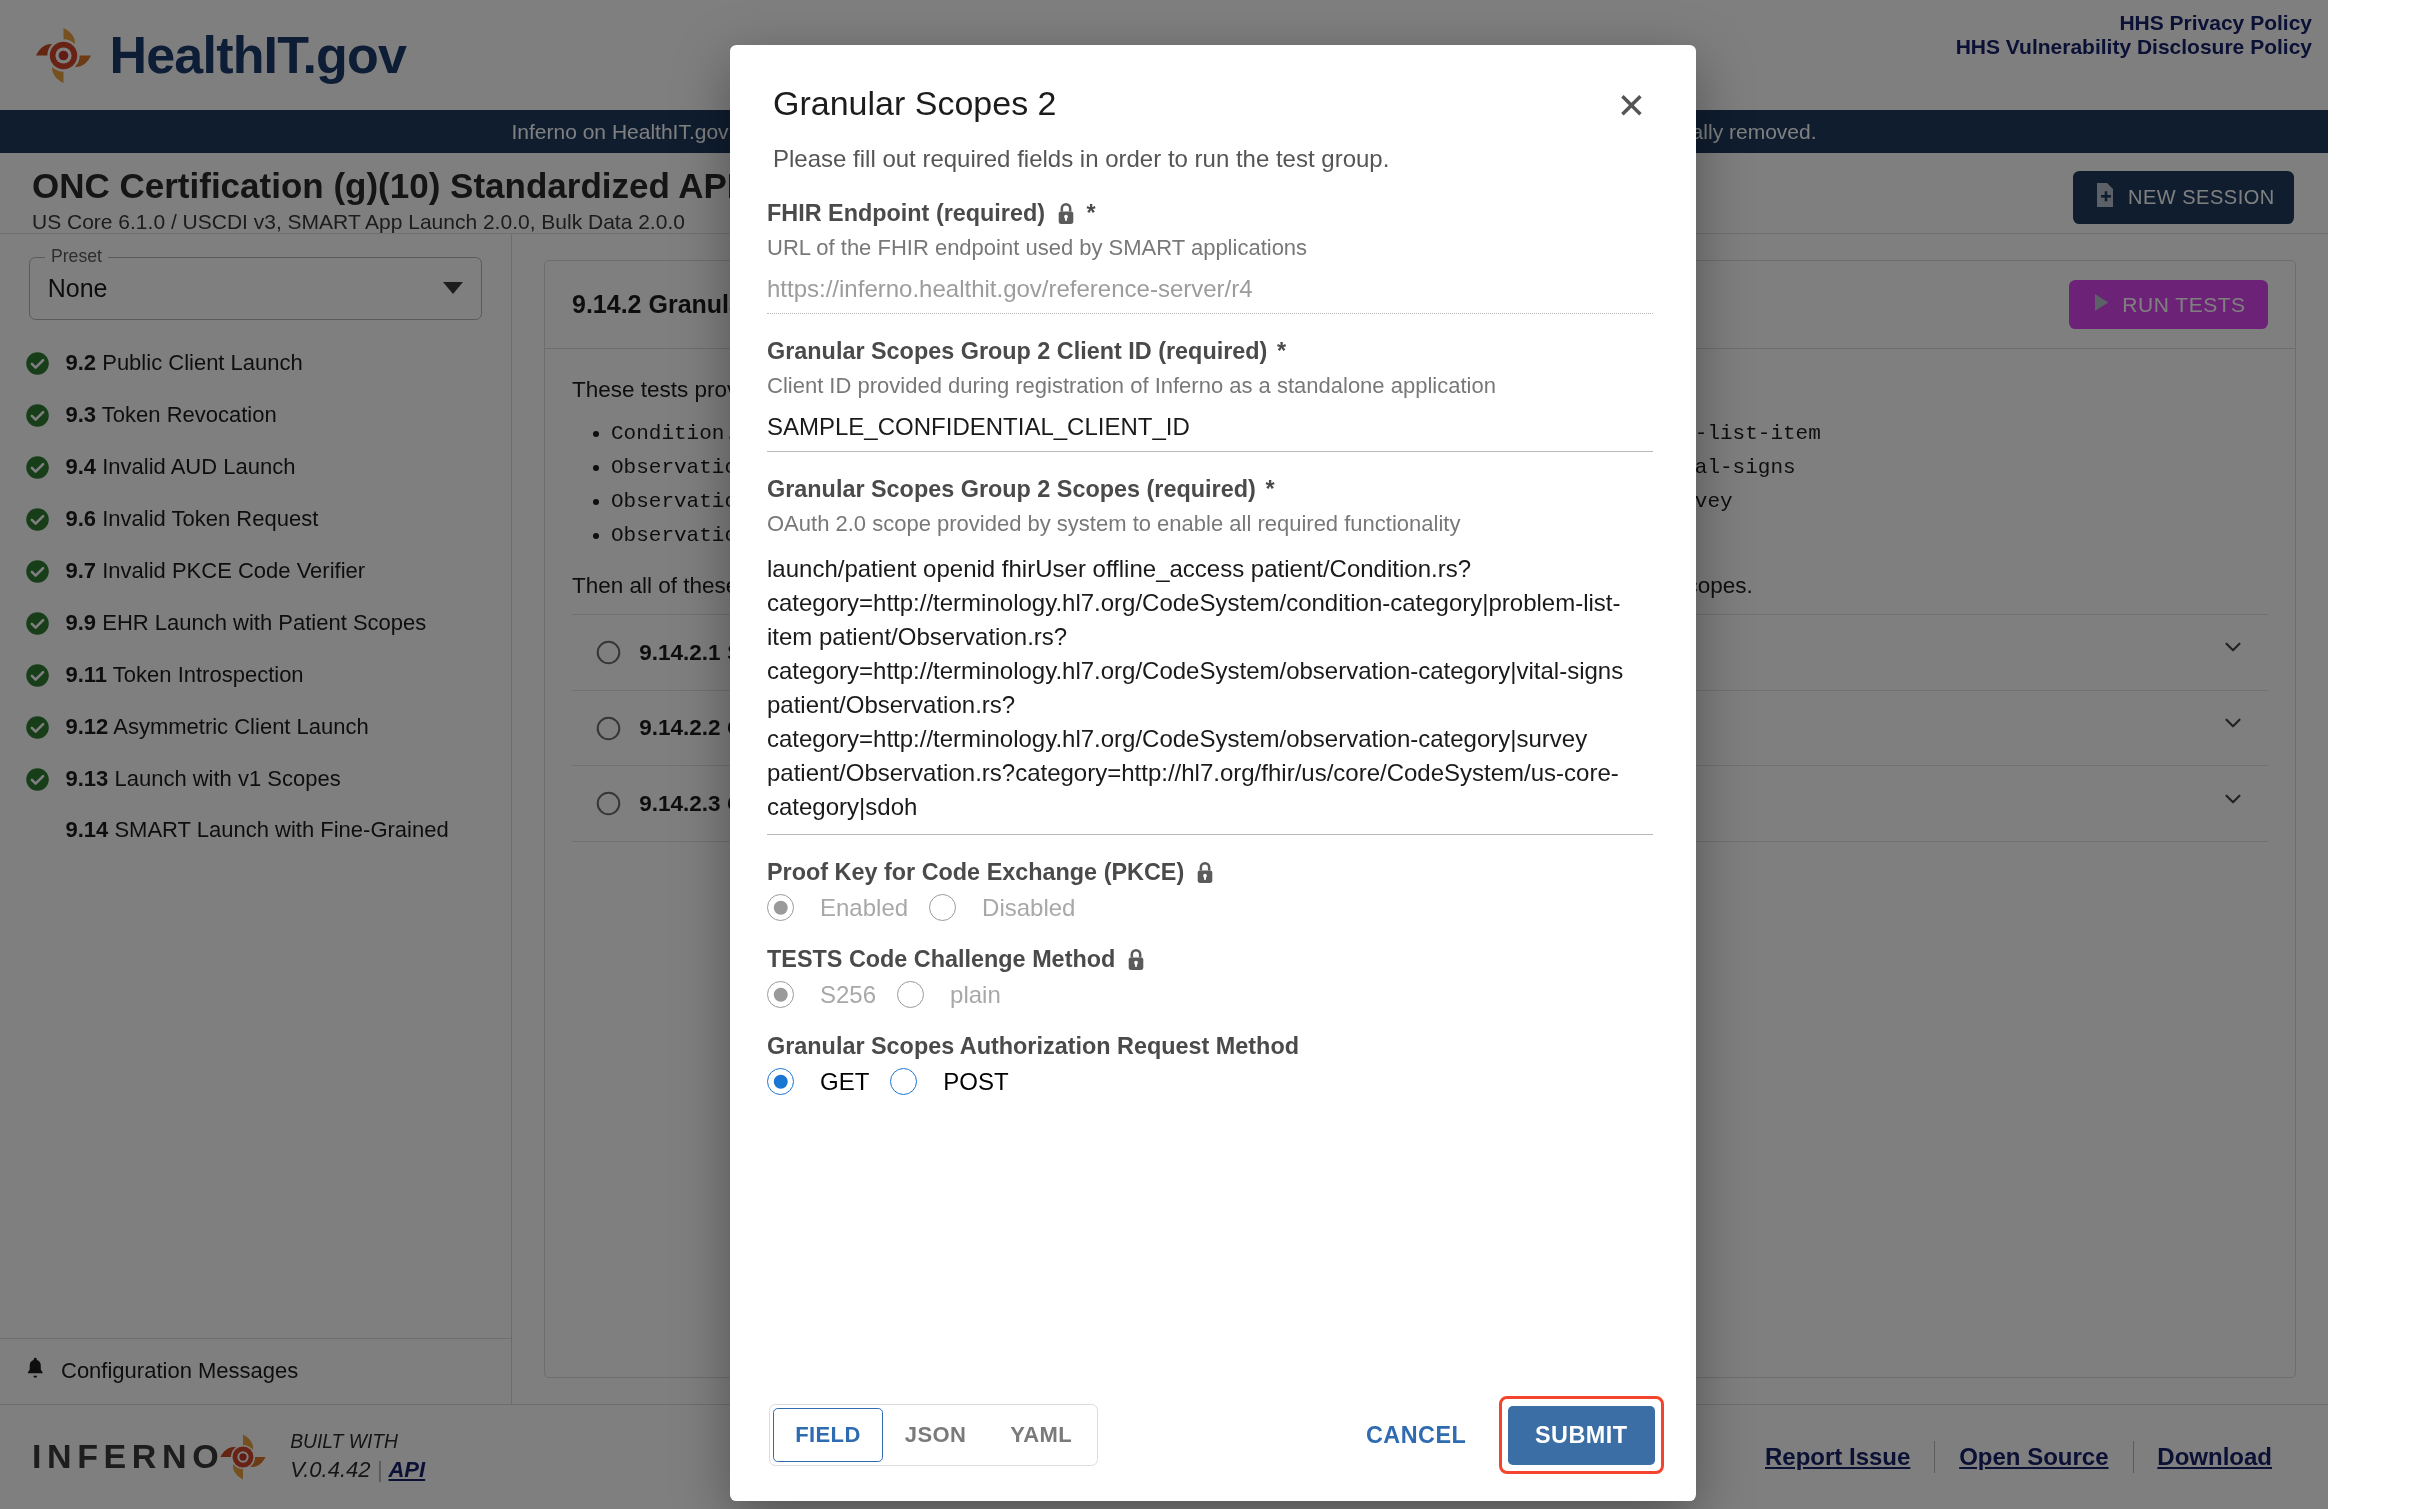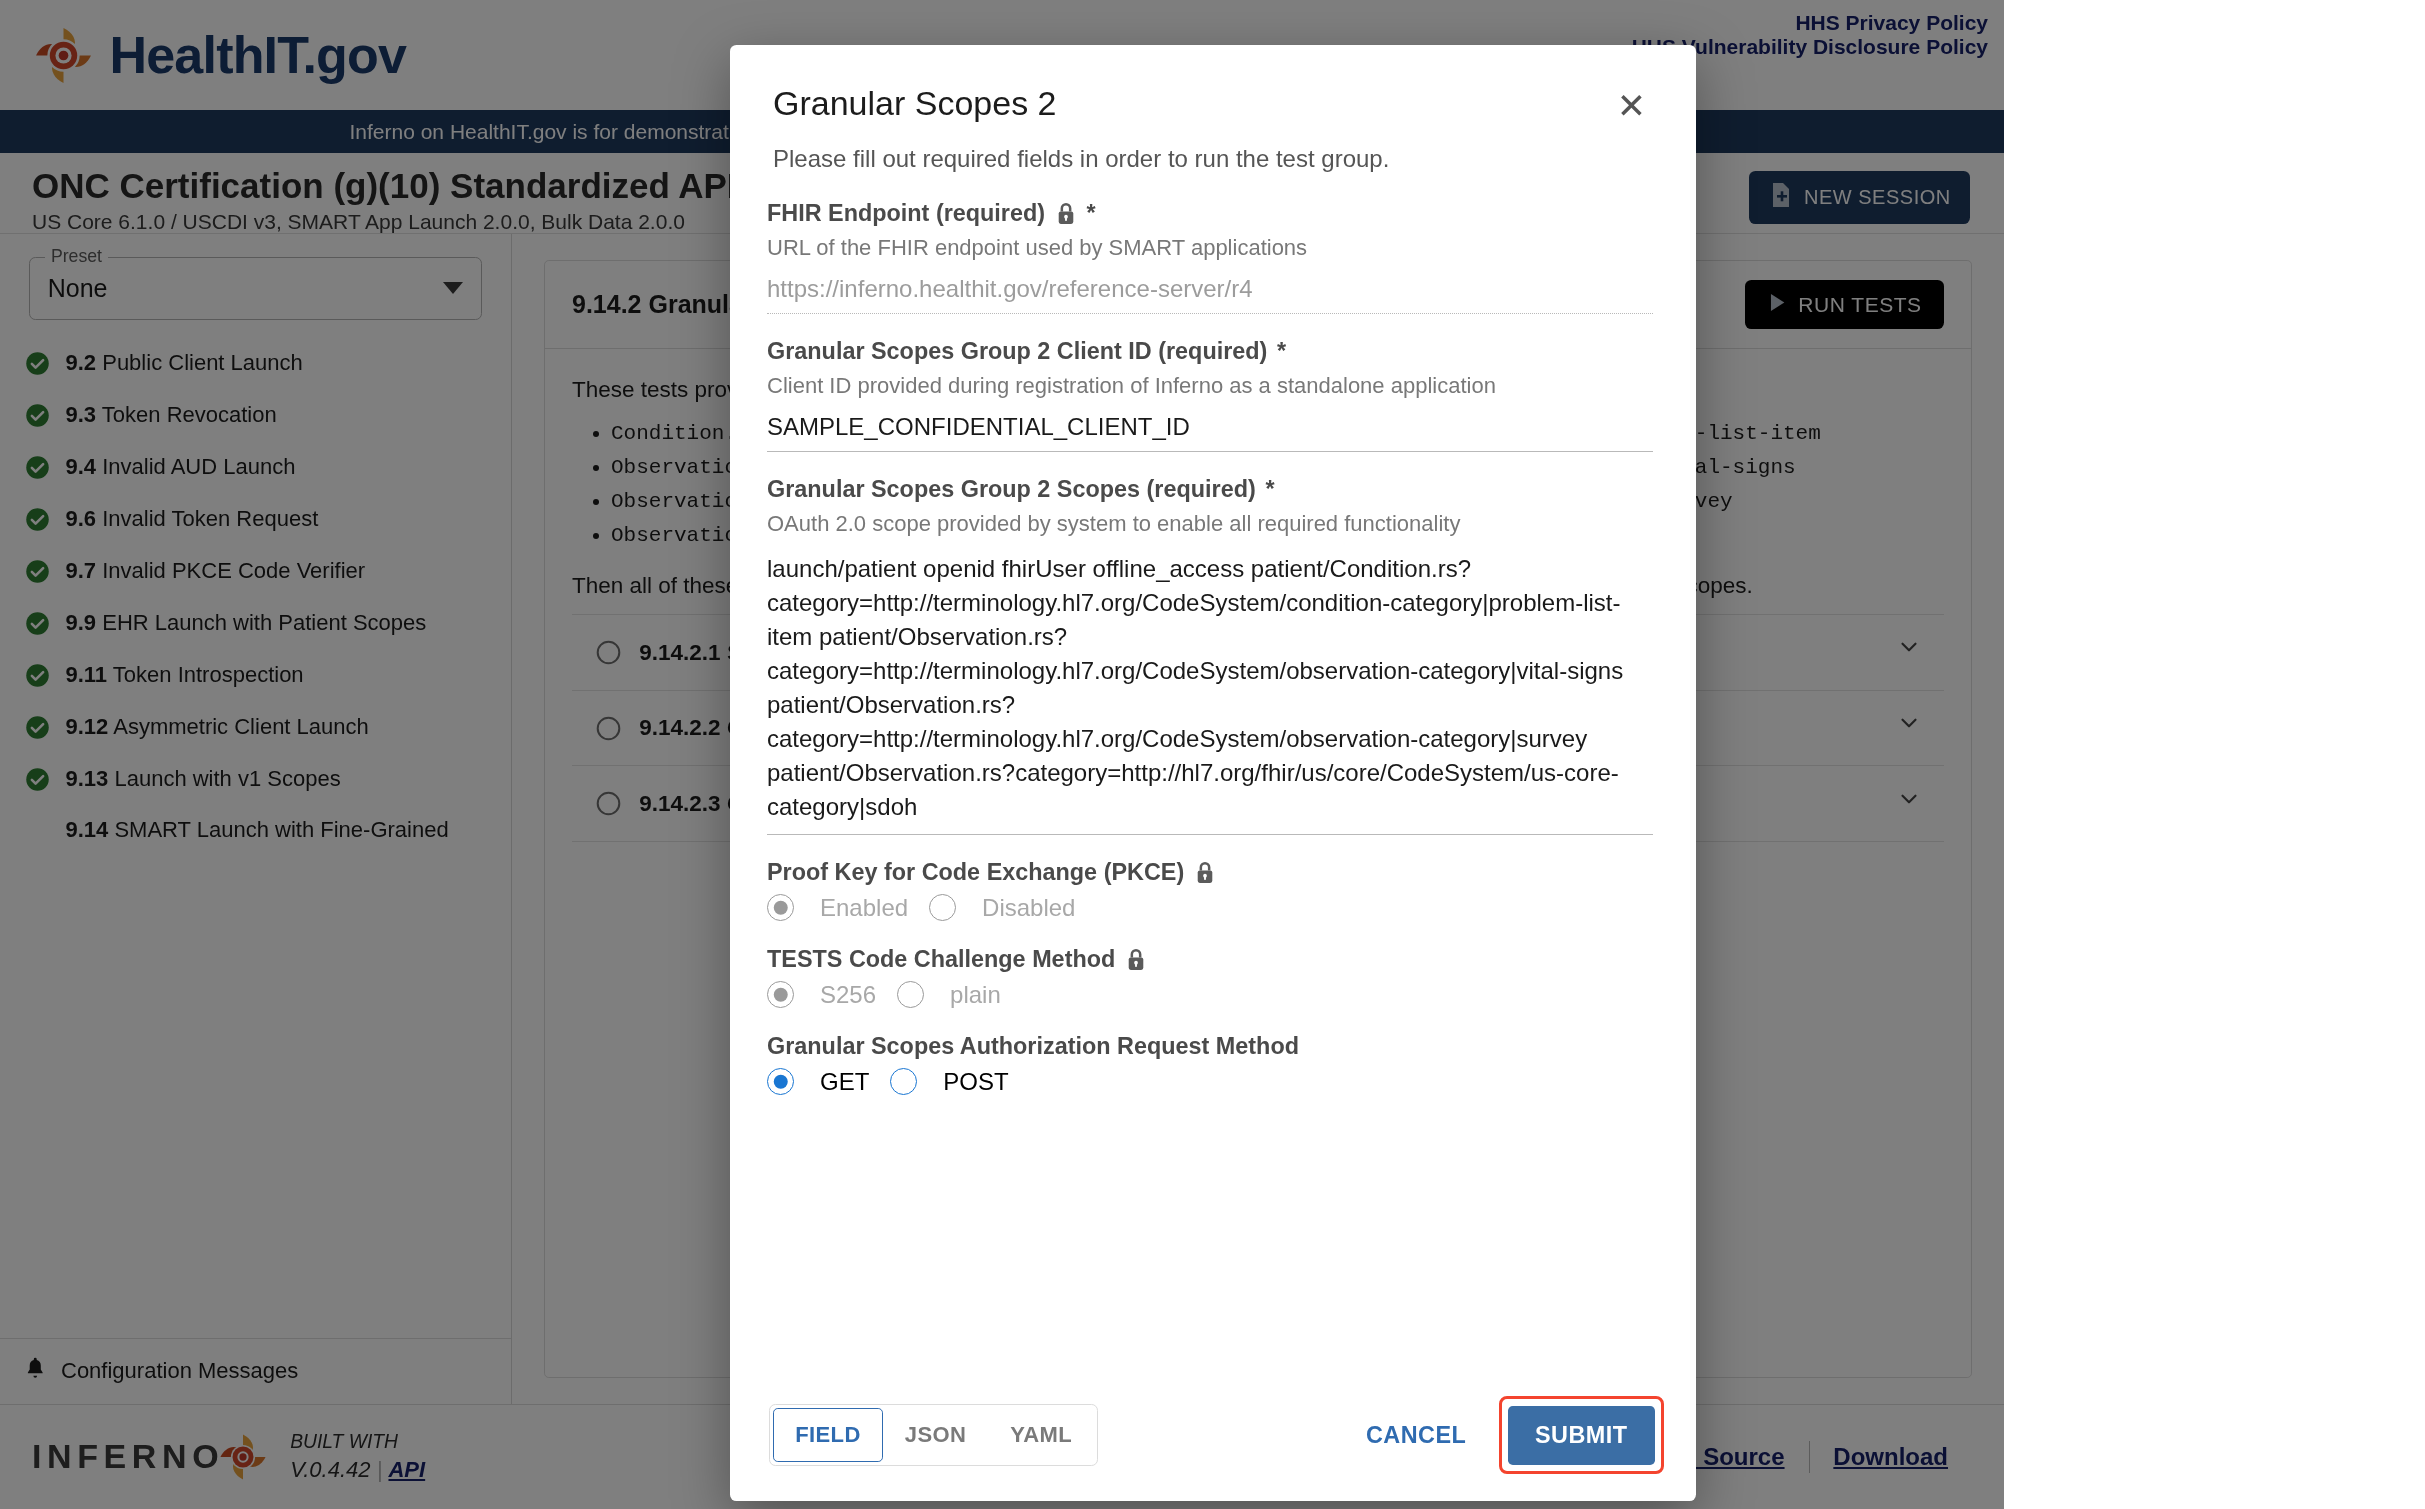--- a/index.html
+++ b/index.html
@@ -2,21 +2,21 @@
 <html style="font-size:13px"><head>
 <meta charset="utf-8">
 <style>
   * { box-sizing: border-box; margin: 0; padding: 0; }
   html, body {
     width: 2426px; height: 1509px;
     font-family: "Liberation Sans", sans-serif;
     overflow: hidden;
     background: #fff;
   }
-  #root { position: relative; width: 2004px; height: 1509px; }
+  #root { position: relative; width: 2328px; height: 1509px; }
 
   
   .page { position:absolute; inset:0; display:flex; flex-direction:column; }
   .dim { position:absolute; inset:0; background:rgba(0,0,0,0.5); z-index:50; }
 
   
   .topbar {
     height:110px; background:#fff; display:flex; align-items:center;
     padding: 0 32px; position:relative; flex:none;
   }
@@ -98,21 +98,21 @@
     border:0.8px solid #dcdcdc; border-radius:4.8px; background:#fff; height:100%;
     display:flex; flex-direction:column; overflow:hidden;
   }
   .card-head {
     display:flex; align-items:center; justify-content:space-between;
     padding:19.3px 27px; border-bottom:0.8px solid #dcdcdc; min-height:87px;
   }
   .card-head-title { font-size:25px; color:#1c1c1c; }
   .card-head-title b { font-weight:bold; }
   .run-btn {
-    background:#000000; color:#fff; border:none; border-radius:6.4px;
+    background:#d946ef; color:#fff; border:none; border-radius:6.4px;
     padding:11.3px 22.5px; font-size:21px; letter-spacing:0.5px; cursor:pointer;
     display:flex; align-items:center; gap:11.3px; font-family:"Liberation Sans",sans-serif;
   }
   .card-body { padding:24px 27px; font-size:22.5px; color:#1c1c1c; line-height:1.5;}
   .card-body p { margin-bottom:11.3px; }
   .mono-list { list-style:disc; margin:4.8px 0 17.7px 39px; font-family:"Liberation Mono", monospace; font-size:21px; }
   .mono-list li { margin:2.4px 0; }
   .test-rows { margin-top:11.3px; border-top:0.8px solid #e2e2e2; }
   .test-row {
     display:flex; align-items:center; gap:17.7px; padding:19.3px 22.5px;

